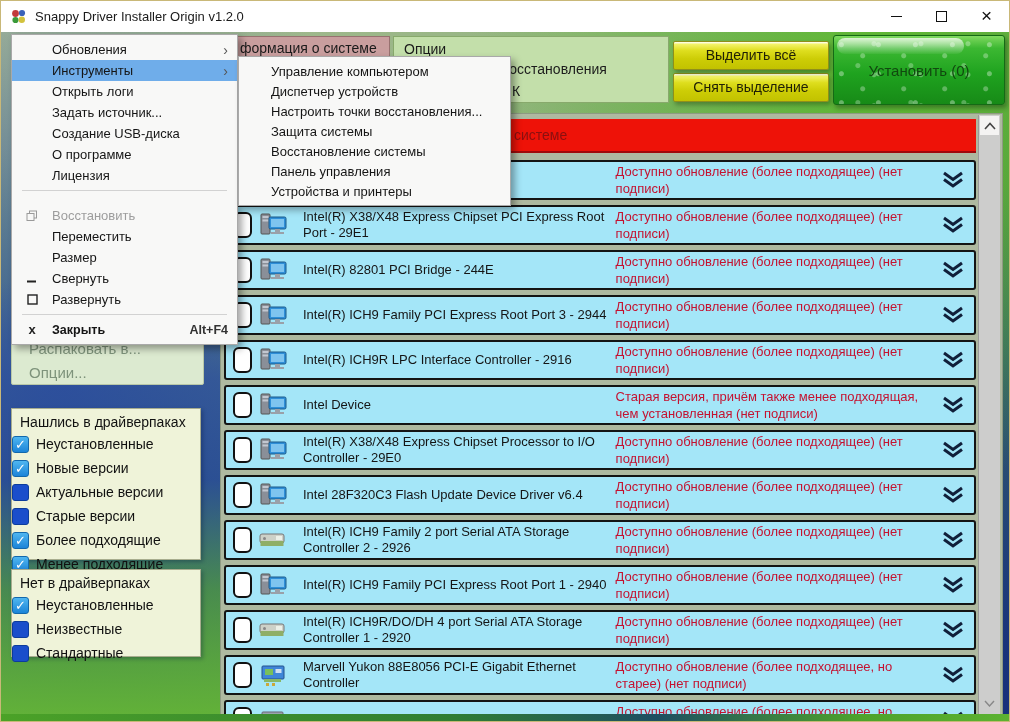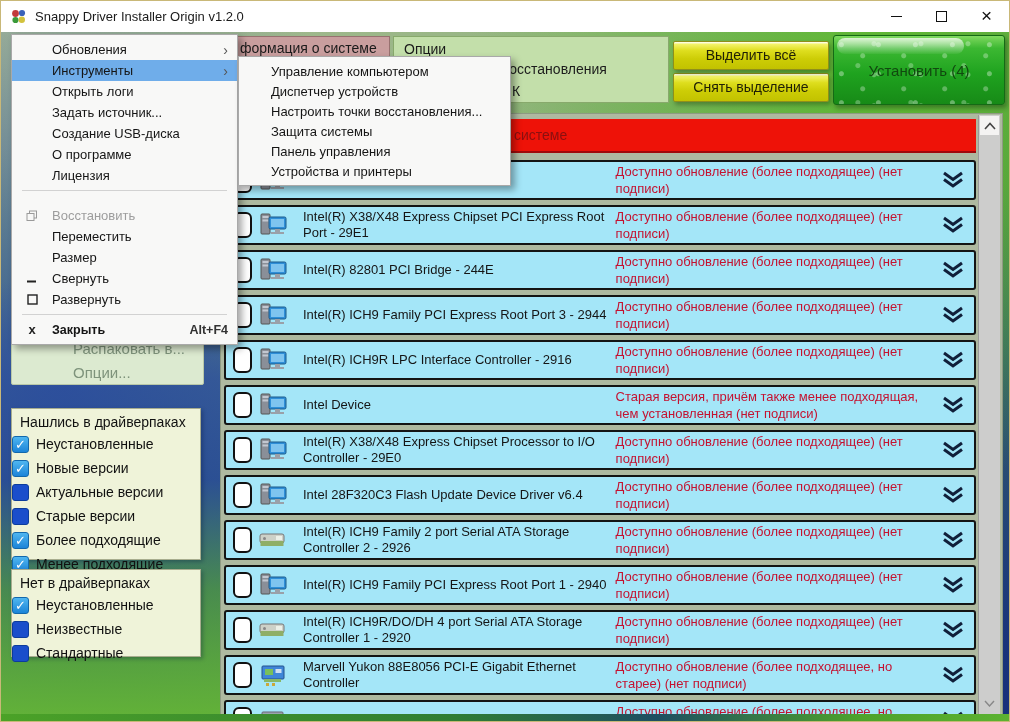--- a/index.html
+++ b/index.html
@@ -66,21 +66,21 @@
   .dname{width:312px;margin-left:15px;font-size:13px;line-height:16px;color:#151515;}
   .dstatus{width:328px;margin-left:4px;font-size:13px;line-height:17px;color:#c41230;}
   .dchev{margin-left:auto;margin-right:8px;height:18px;}
 
   .scroll{position:absolute;right:2px;top:1px;width:22px;bottom:0;background:#cdcdcc;border-left:1px solid #9a9a9a;}
   .sc-up{position:absolute;left:1px;right:1px;top:1px;height:19px;background:#f4f3f2;display:flex;align-items:center;justify-content:center;}
   .sc-down{position:absolute;left:1px;right:1px;bottom:3px;height:16px;display:flex;align-items:center;justify-content:center;}
 
   
   .unpack{position:absolute;left:10px;top:299px;width:193px;height:54px;background:#dcead0;border:1px solid #b9c8a8;border-radius:2px;padding:5px 0 0 17px;}
-  .unpack-item{font-size:15px;color:#7e937b;line-height:24px;cursor:default;margin-left:44px;}
+  .unpack-item{font-size:15px;color:#7e937b;line-height:24px;cursor:default;}
   .fpanel{position:absolute;left:10px;width:190px;background:#eff3d9;border:1px solid #a8ad8e;box-shadow:2px 2px 4px rgba(0,20,60,.3);}
   .fp1{top:376px;height:152px;} .fp2{top:537px;height:88px;}
   .fp-title{font-size:14px;color:#111;padding:5px 0 2px 8px;}
   .fitem{display:flex;align-items:center;height:24px;padding-left:0;cursor:default;}
   .fcb{width:17px;height:17px;border-radius:3px;background:#1a4ecb;border:1px solid #0c3c9c;display:flex;align-items:center;justify-content:center;}
   .fcb.on{background:linear-gradient(180deg,#4fb6f0,#1b84d8);border:1px solid #1268ac;}
   .fcb.on::after{content:"✓";color:#fff;font-size:13px;font-weight:bold;line-height:1;}
   .flabel{margin-left:7px;font-size:14px;color:#111;}
 
   
@@ -133,21 +133,21 @@
 
     <div class="tab-info">формация о системе</div>
     <div class="options-panel">
       <span class="options-tab-label">Опции</span>
       <span class="opt-frag frag1">восстановления</span>
       <span class="opt-frag frag2">ПК</span>
     </div>
     <div class="btn-yellow btn-desel">Снять выделение</div>
     <div class="btn-yellow btn-sel">Выделить всё</div>
     <div class="btn-install">
-        <span>Установить (4)</span>
+        <span>Установить (0)</span>
       </div>
 
     <div class="list-area">
       <div class="banner">
         <span>системе</span>
       </div>
       <div class="rows" id="rows">
           <div class="drow">
             <span class="dcb"></span>
             <span class="dicon"><svg width="30" height="26" viewBox="0 0 30 26">
@@ -522,17 +522,18 @@
           </span>
           <span class="mi-label">Закрыть</span>
           <span class="mi-extra">Alt+F4</span>
         </div>
       </div>
     <div class="submenu" id="submenu">
         <div class="sm-item">Управление компьютером</div>
         <div class="sm-item">Диспетчер устройств</div>
         <div class="sm-item">Настроить точки восстановления...</div>
         <div class="sm-item">Защита системы</div>
+        <div class="sm-item">Восстановление системы</div>
         <div class="sm-item">Панель управления</div>
         <div class="sm-item">Устройства и принтеры</div>
       </div>
   </div>
 </div>
 
 </body></html>

